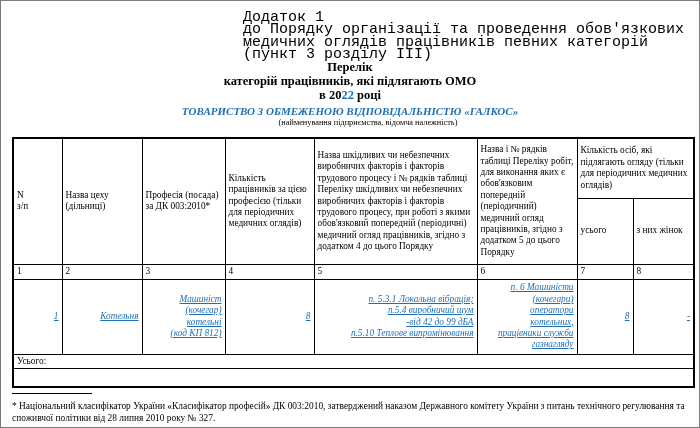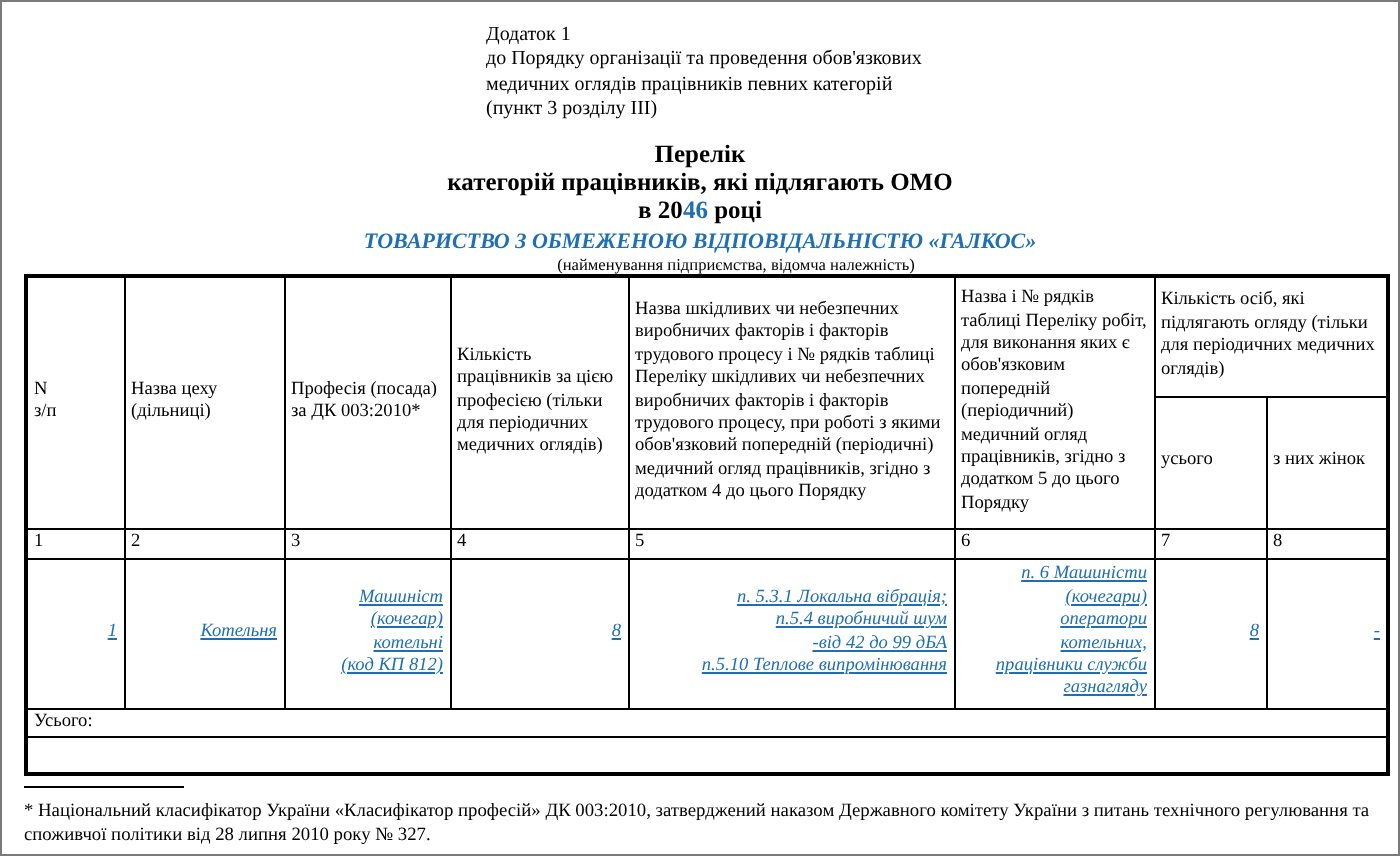--- a/index.html
+++ b/index.html
@@ -12,29 +12,30 @@
     border: 1px solid #7a7a7a;
     font-family: "Liberation Serif", "DejaVu Serif", serif;
     color: #000;
     overflow: hidden;
   }
   
   .appendix {
     position: absolute;
     left: 242px;
     top: 11px;
-    font-size: 10px;
+    font-size: 15px;
     line-height: 12.4px;
     white-space: nowrap;
+    font-family: Liberation Mono, monospace;
   }
   
   .title-block {
     position: absolute;
     left: 0;
-    top: 69px;
+    top: 59px;
     width: 100%;
     text-align: center;
   }
   .title-line { font-weight: bold; font-size: 12.5px; line-height: 14px; }
   .year-blue { color: var(--accent, #1f6fb5); }
   .company {
     margin-top: 3px;
     font-weight: bold;
     font-style: italic;
     color: var(--accent, #1f6fb5);
@@ -99,21 +100,21 @@
   <div class="appendix">
     <div>Додаток 1</div>
     <div>до Порядку організації та проведення обов'язкових</div>
     <div>медичних оглядів працівників певних категорій</div>
     <div>(пункт 3 розділу III)</div>
   </div>
 
   <div class="title-block">
     <div class="title-line">Перелік</div>
     <div class="title-line">категорій працівників, які підлягають ОМО</div>
-    <div class="title-line"><span>в 20</span><span class="year-blue">46</span><span> році</span></div>
+    <div class="title-line"><span>в 20</span><span class="year-blue">22</span><span> році</span></div>
     <div class="company">ТОВАРИСТВО З ОБМЕЖЕНОЮ ВІДПОВІДАЛЬНІСТЮ «ГАЛКОС»</div>
     <div class="caption">(найменування підприємства, відомча належність)</div>
   </div>
 
   <table class="main">
     <colgroup>
       <col style="width:49px">
         <col style="width:80px">
         <col style="width:83px">
         <col style="width:89px">

